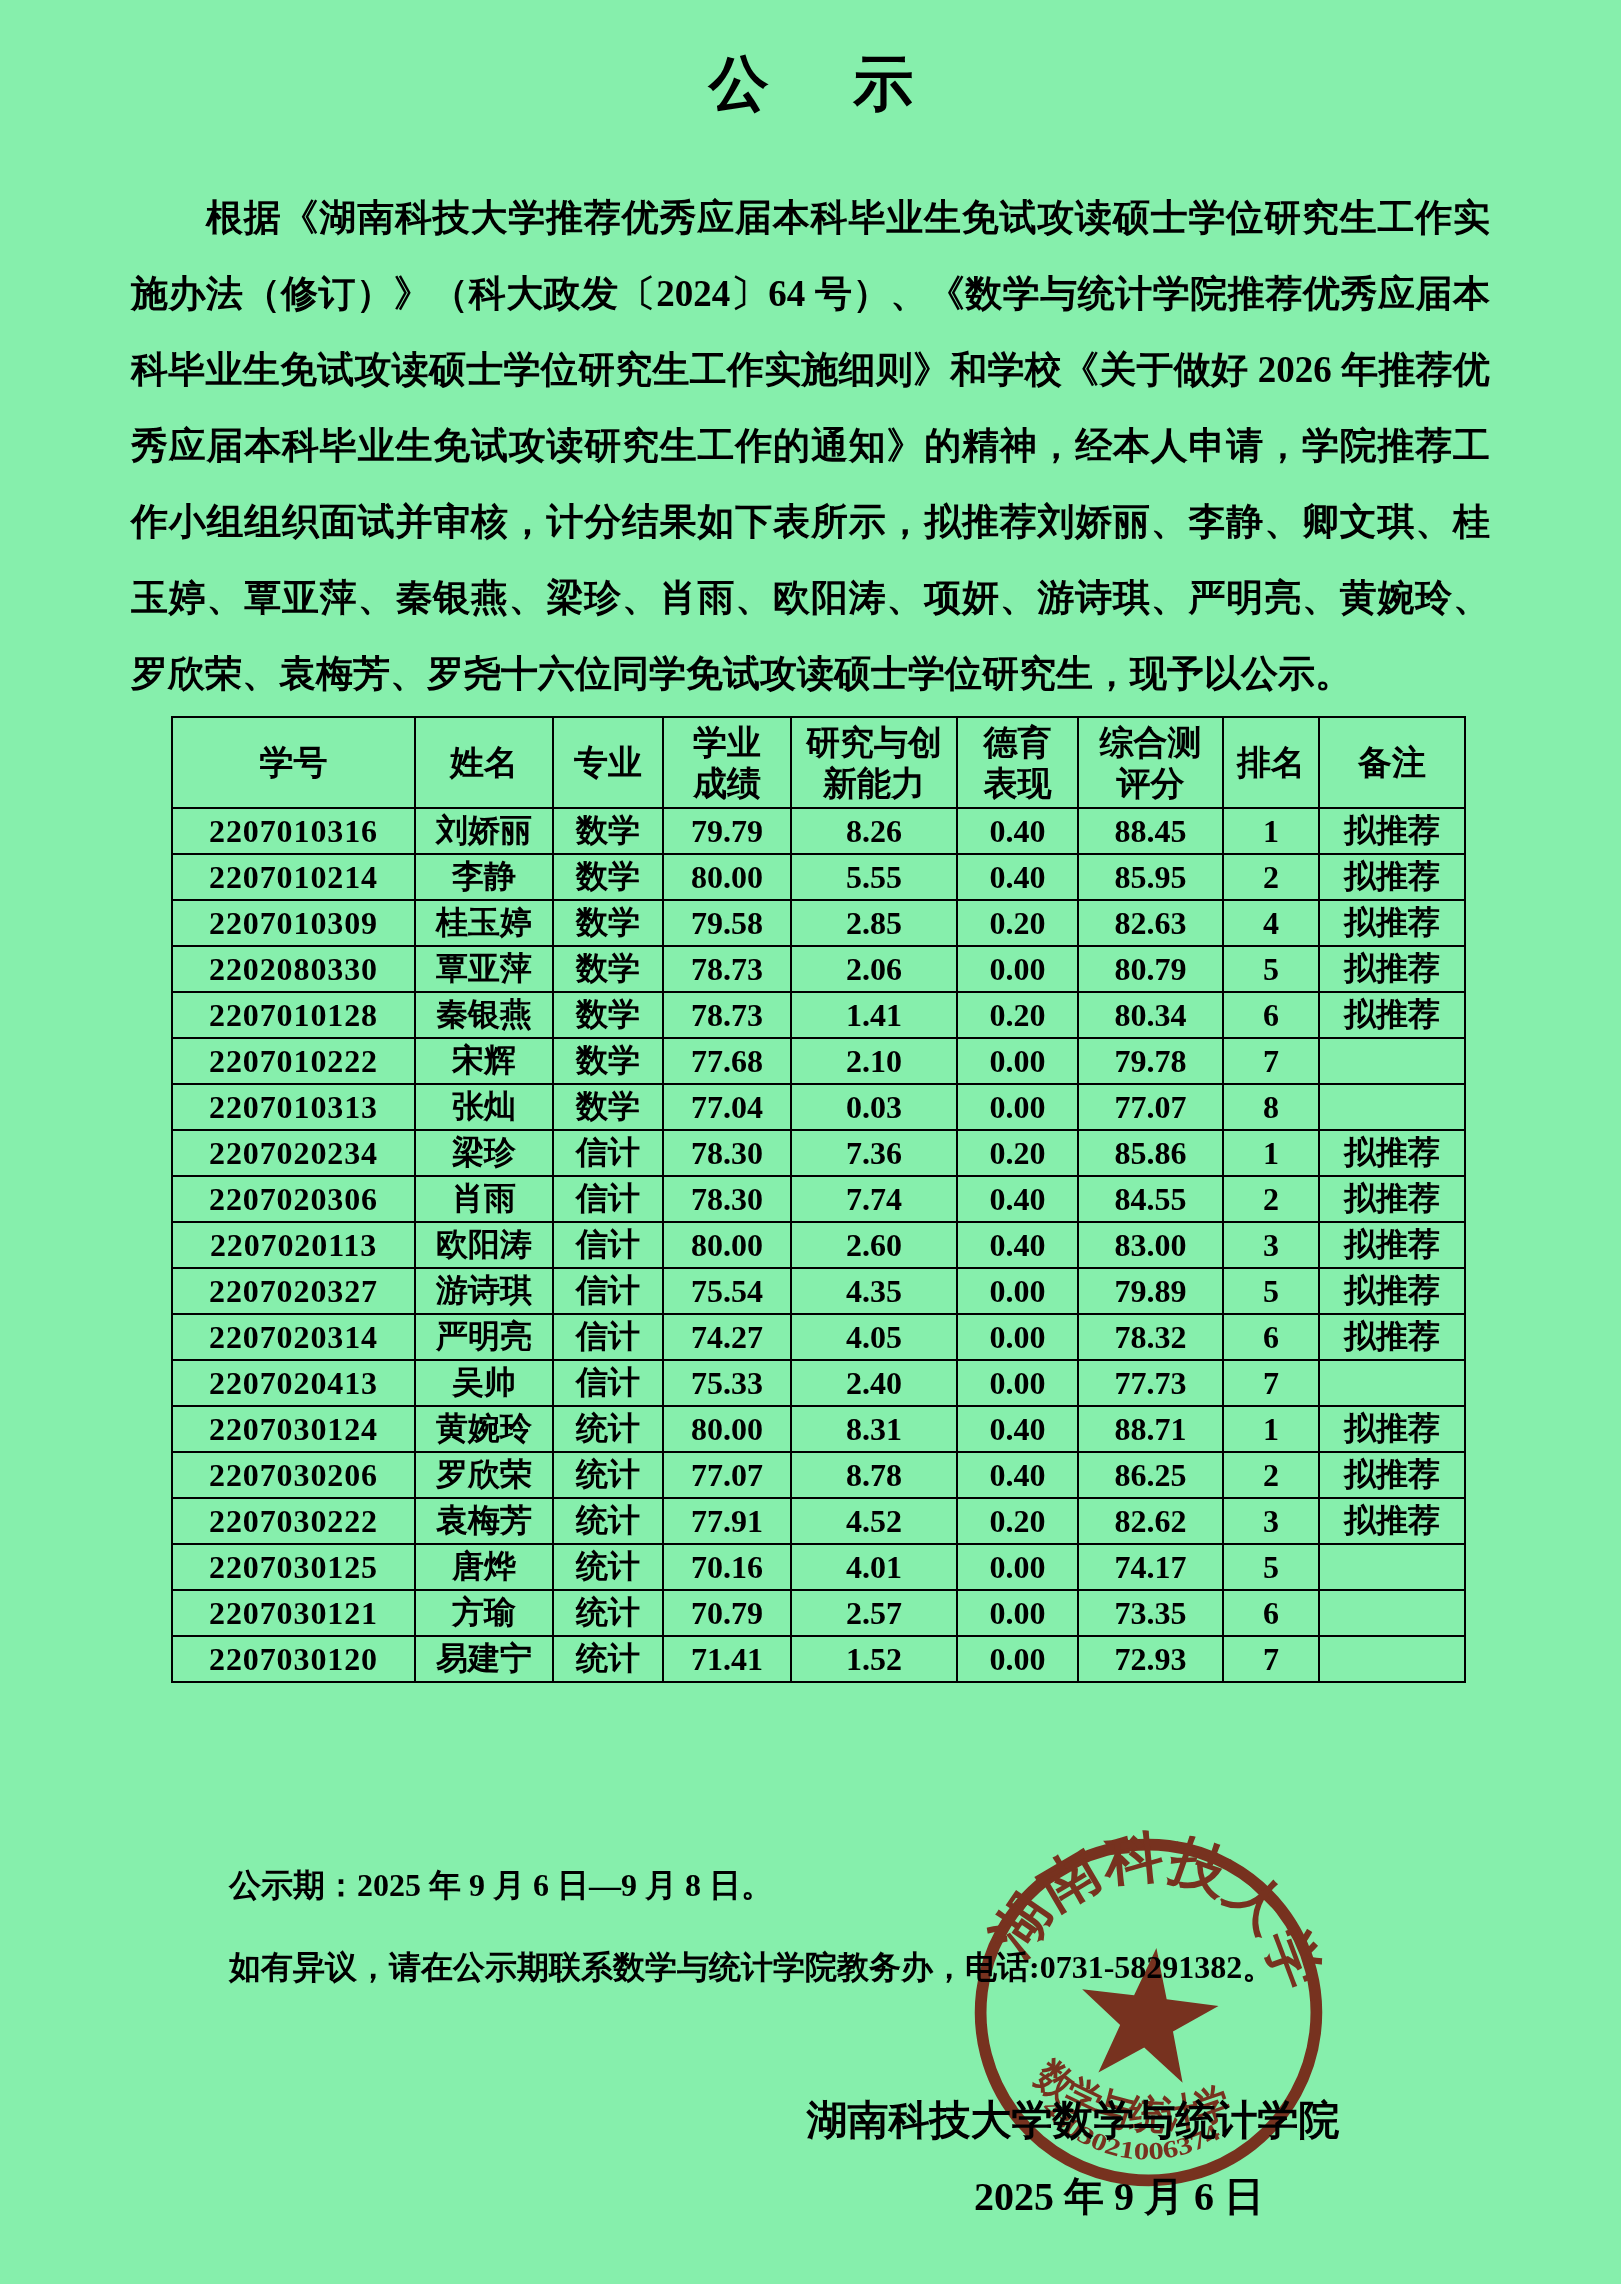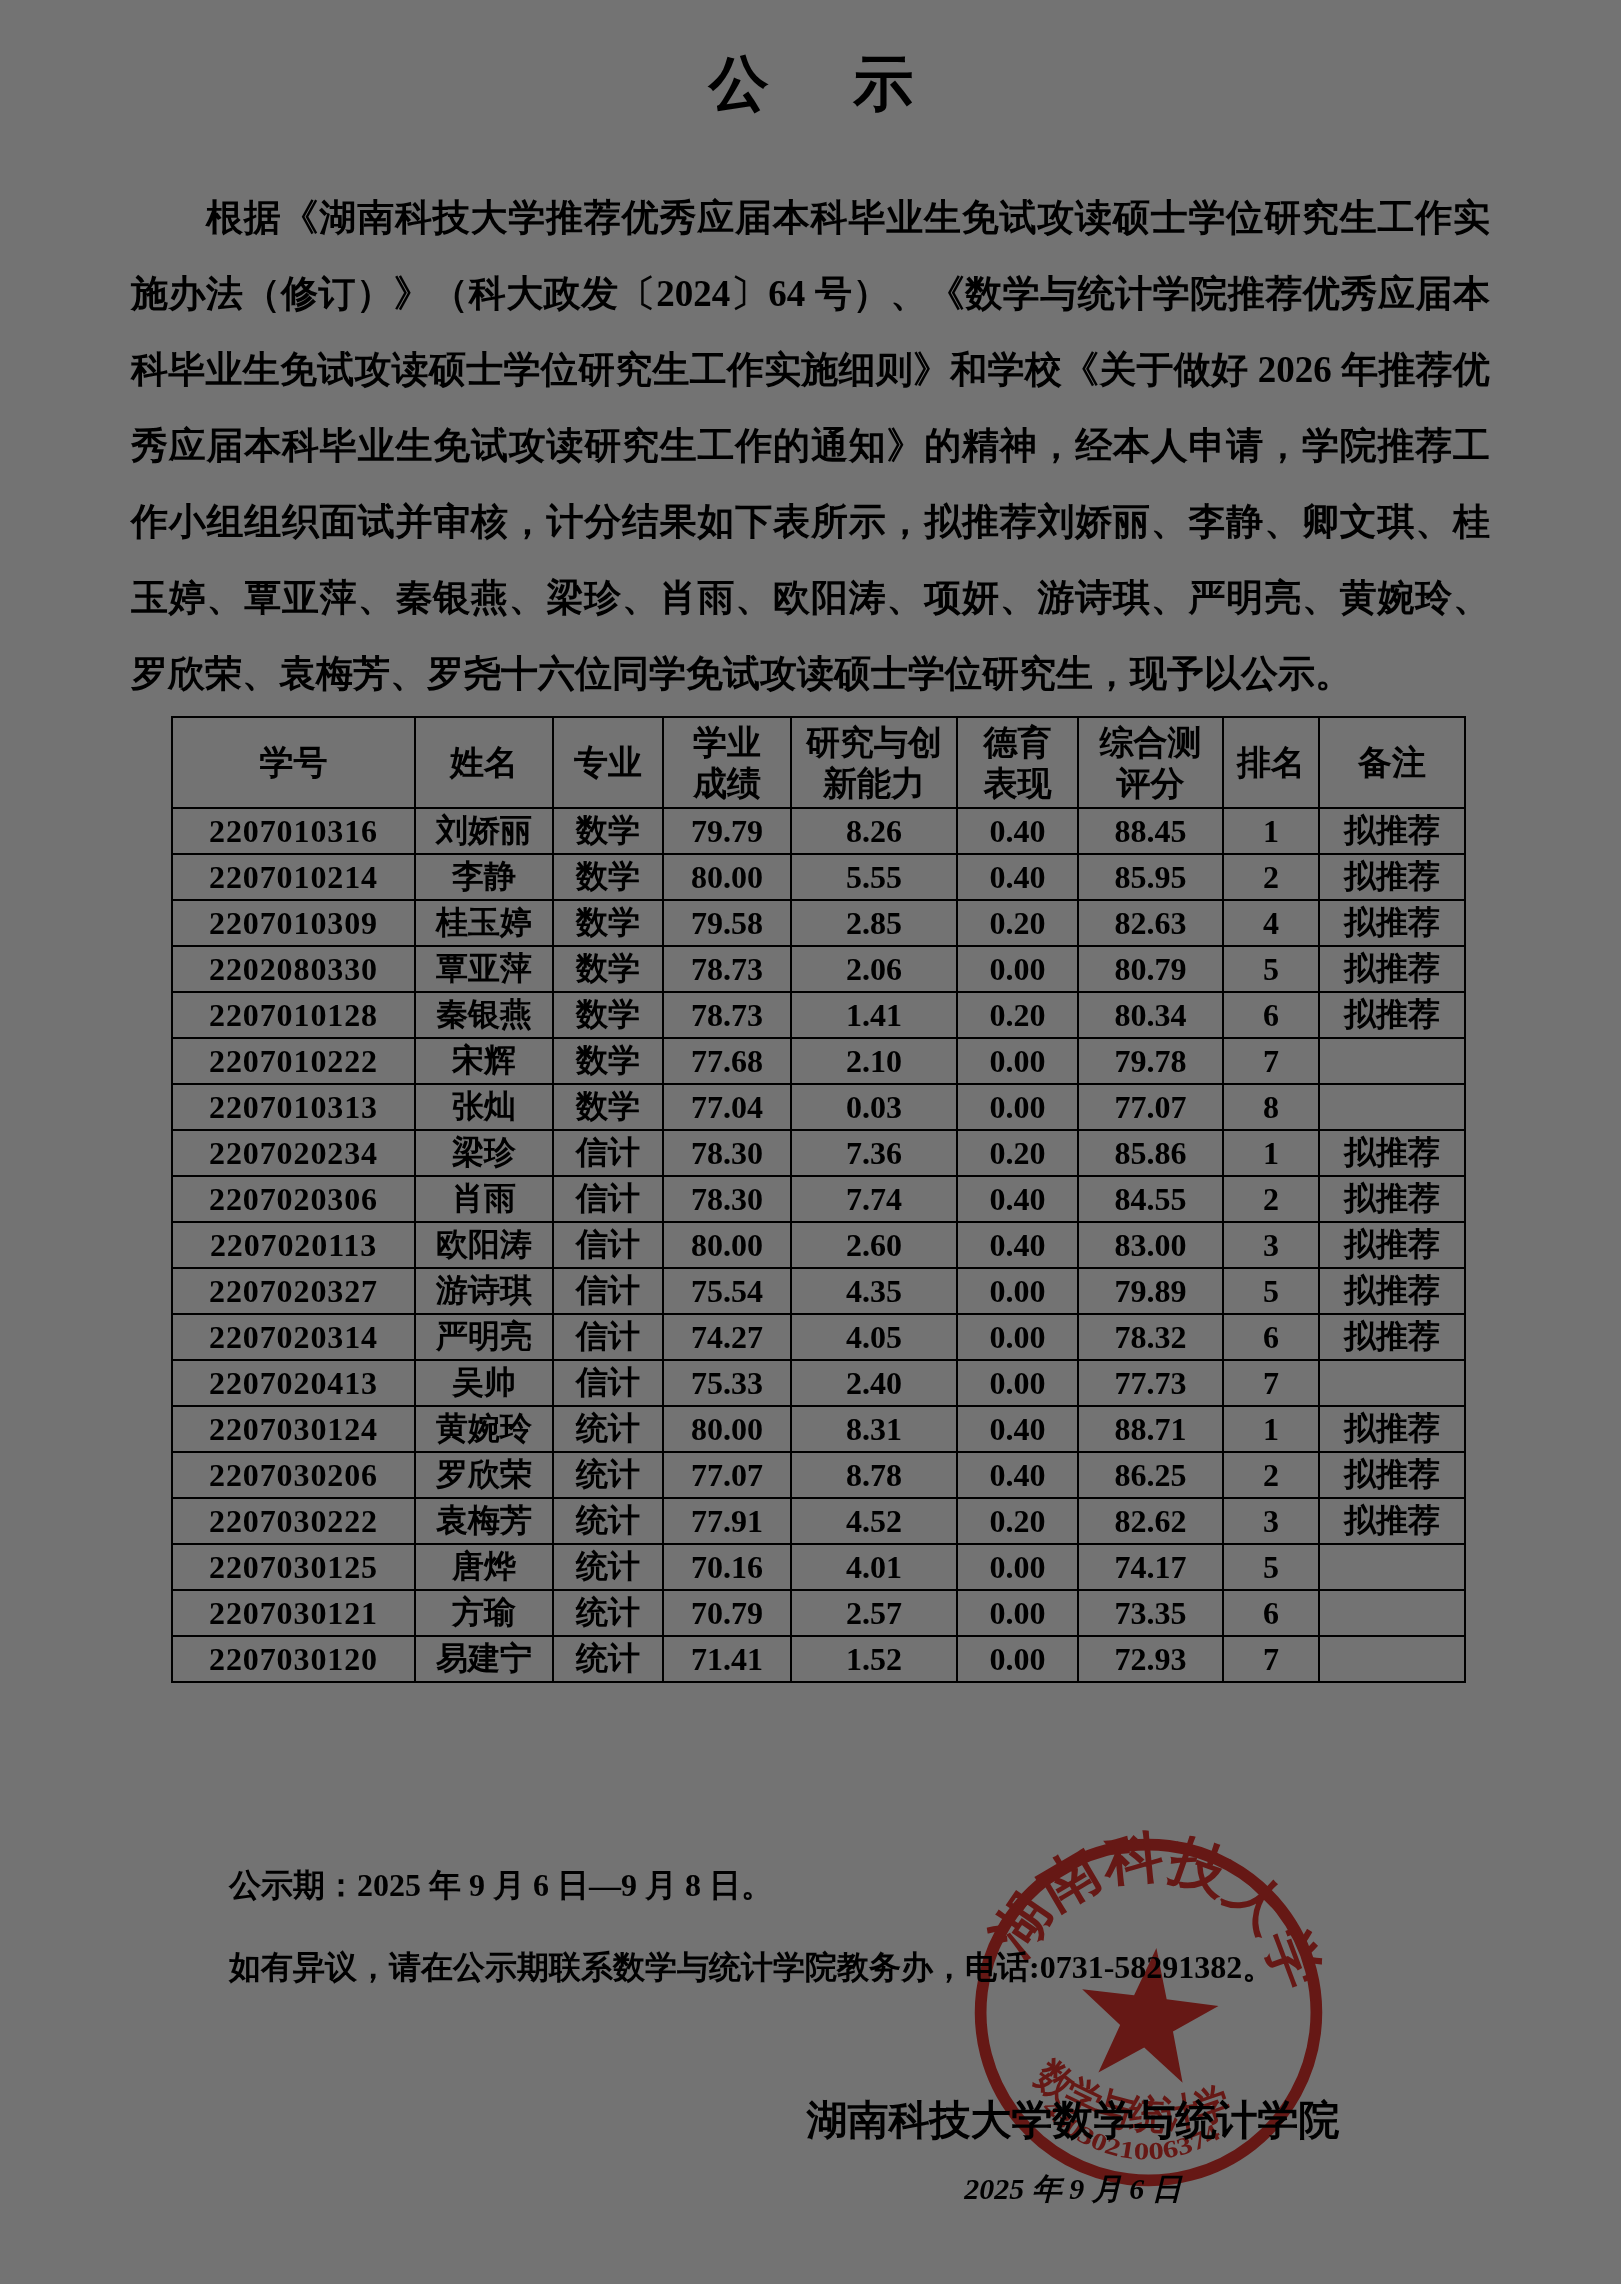--- a/index.html
+++ b/index.html
@@ -1,18 +1,18 @@
 <!DOCTYPE html>
 <html style="font-size:14px"><head>
 <meta charset="utf-8">
 <style>
   html,body { margin:0; padding:0; background:#ffffff; }
   .page {
     position:relative; width:1622px; height:2284px;
-    background:#737373; color:#000; overflow:hidden;
+    background:#86efac; color:#000; overflow:hidden;
     font-family:"Liberation Serif","DejaVu Serif",serif;
     font-weight:bold;
   }
   .title {
     position:absolute; top:44px; left:0; width:100%;
     text-align:center; font-size:60px; letter-spacing:12.3px; text-indent:12.3px;
   }
   .intro {
     position:absolute; left:131px; top:180px; width:1359px;
     font-size:37px; line-height:76px; text-align:justify; text-indent:75px;
@@ -24,21 +24,21 @@
   table.score th, table.score td {
     border:2.6px solid #000; padding:0; font-weight:bold; overflow:hidden;
   }
   table.score thead th { height:89px; font-size:34px; line-height:41px; vertical-align:middle; }
   table.score tbody td { height:43px; font-size:32px; vertical-align:middle; }
   table.score td.idcell { letter-spacing:0.9px;margin-left:36px; }
   .fline { position:absolute; font-size:32px; white-space:nowrap; }
   .period  { left:229px; top:1864px; }
   .contact { left:229px; top:1946px; }
   .sig  { position:absolute; left:806px; top:2093px; width:534px; text-align:center; font-size:41px; white-space:nowrap; }
-  .date { position:absolute; left:806px; top:2169px; width:534px; text-align:center; font-size:30px; white-space:nowrap;font-style:italic; }
+  .date { position:absolute; left:852px; top:2169px; width:534px; text-align:center; font-size:40px; white-space:nowrap; }
   .seal {
     position:absolute; left:968px; top:1832px; width:361px; height:361px;
     mix-blend-mode:multiply; opacity:0.93; transform:rotate(7deg);
   }
   .seal text { font-family:"Liberation Serif","DejaVu Serif",serif; font-weight:bold; }
 </style>
 </head>
 <body>
 
 <div class="page">

